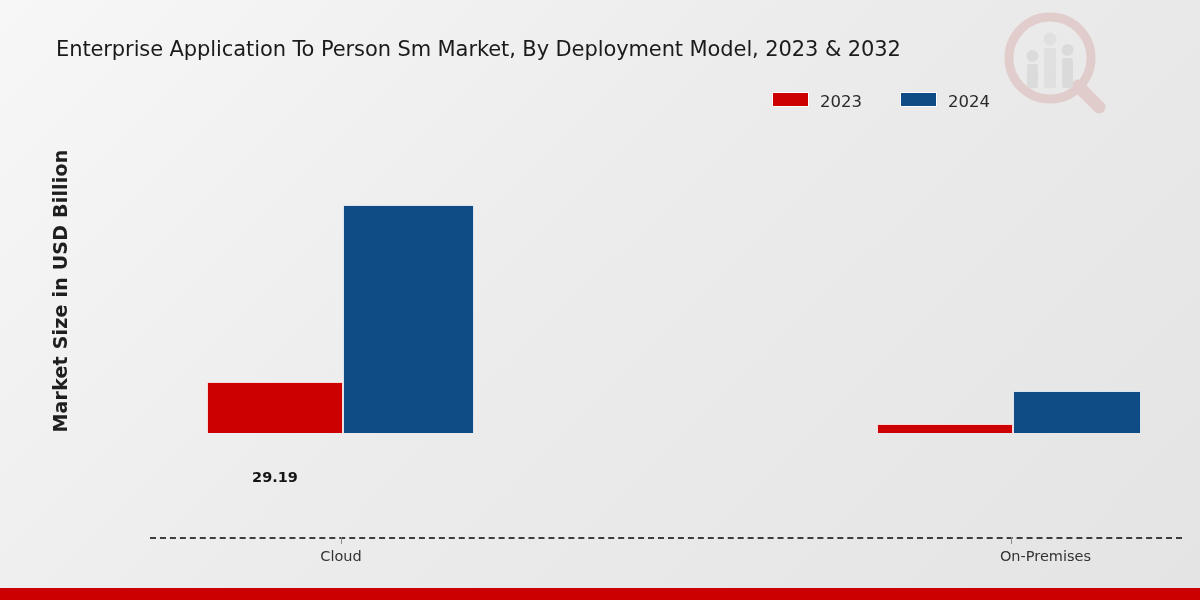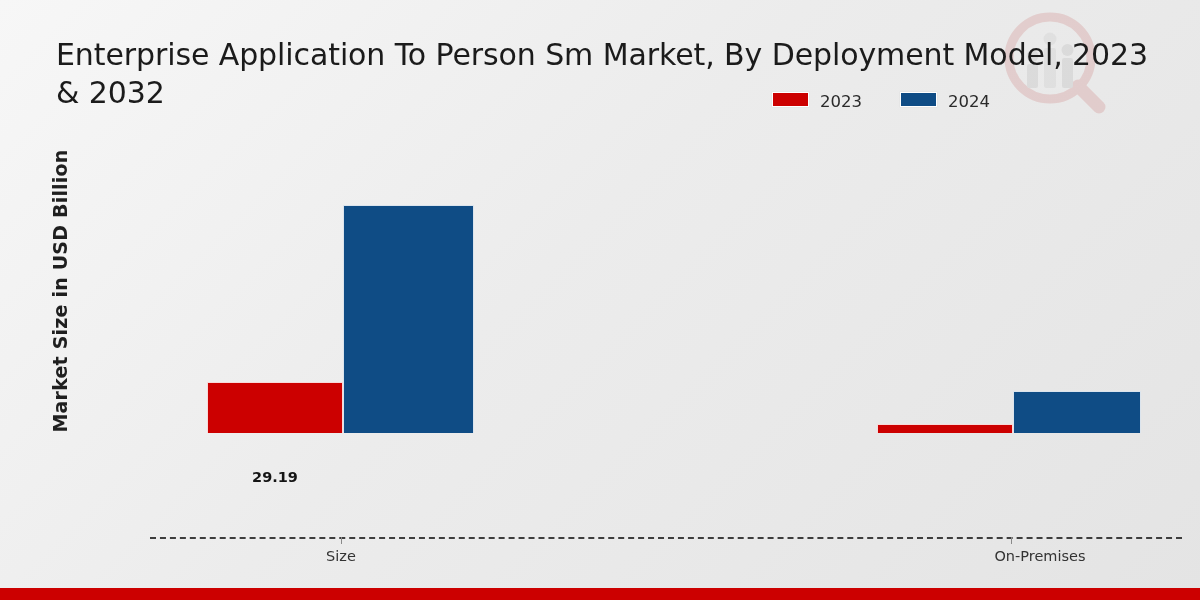--- a/index.html
+++ b/index.html
@@ -16,21 +16,21 @@
     position:absolute; left:1000px; top:8px;
     width:108px; height:112px;
     opacity:0.18; pointer-events:none;
   }
 
   
   #title {
     position:absolute;
     left:56px; top:36px;
     width:1100px;
-    font-size:30px;
+    font-size:21px;
     font-weight:400;
     line-height:1.28;
     color:#1b1b1b;
     letter-spacing:-0.1px;
   }
 
   
   #legend {
     position:absolute;
     left:772px; top:92px;
@@ -142,24 +142,24 @@
 <div id="plot">
 
   <div id="baseline"></div>
 
   <div class="bar red" style="left:207px; width:136px; height:51px;"></div>
   <div class="bar-label" style="left:207px; top:469px; width:136px;">29.19</div>
 
   <div class="bar blue" style="left:343px; width:131px; height:228px;"></div>
 
   <div class="tick" style="left:341px;"></div>
-  <div class="cat-label" style="left:261px; width:160px;">Size</div>
+  <div class="cat-label" style="left:261px; width:160px;">Cloud</div>
 
   <div class="bar red" style="left:877px; width:136px; height:9px;"></div>
 
   <div class="bar blue" style="left:1013px; width:128px; height:42px;"></div>
 
   <div class="tick" style="left:1011px;"></div>
-  <div class="cat-label" style="left:960px; width:160px;">On-Premises</div>
+  <div class="cat-label" style="left:931px; width:160px;text-align:right;">On-Premises</div>
 
 </div>
 
 <div id="bottom-strip"></div>
 
 </body></html>

